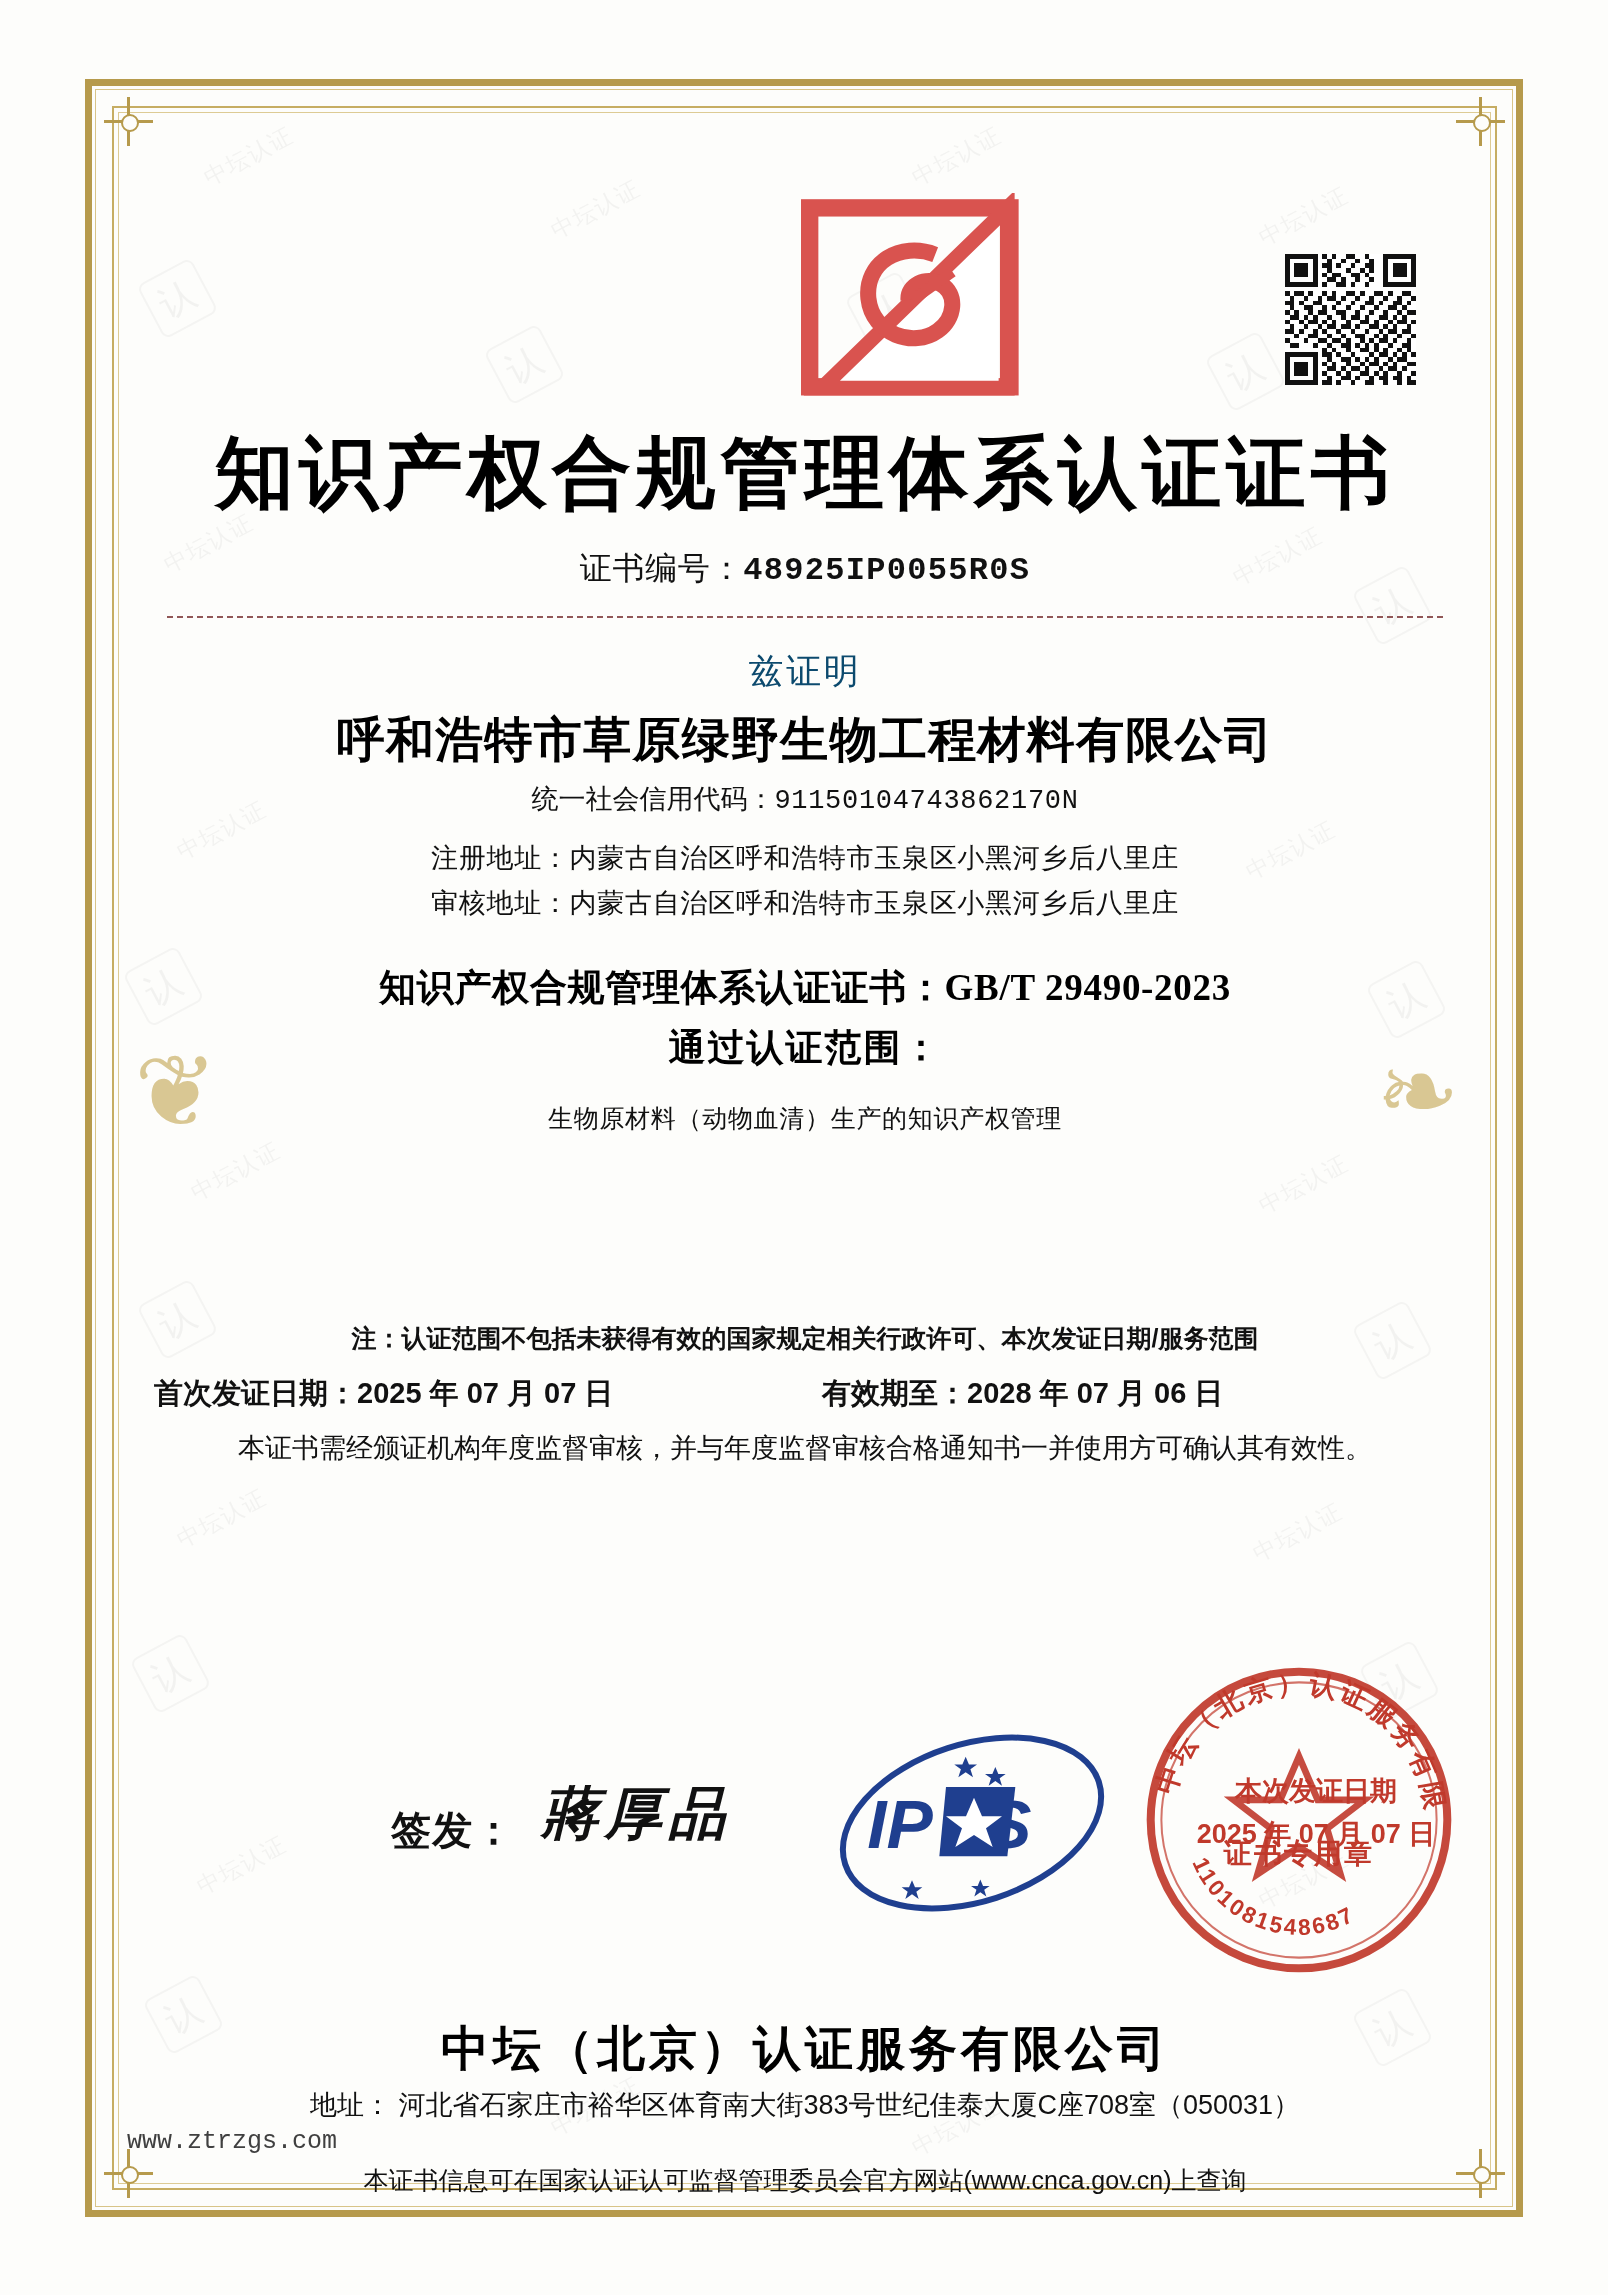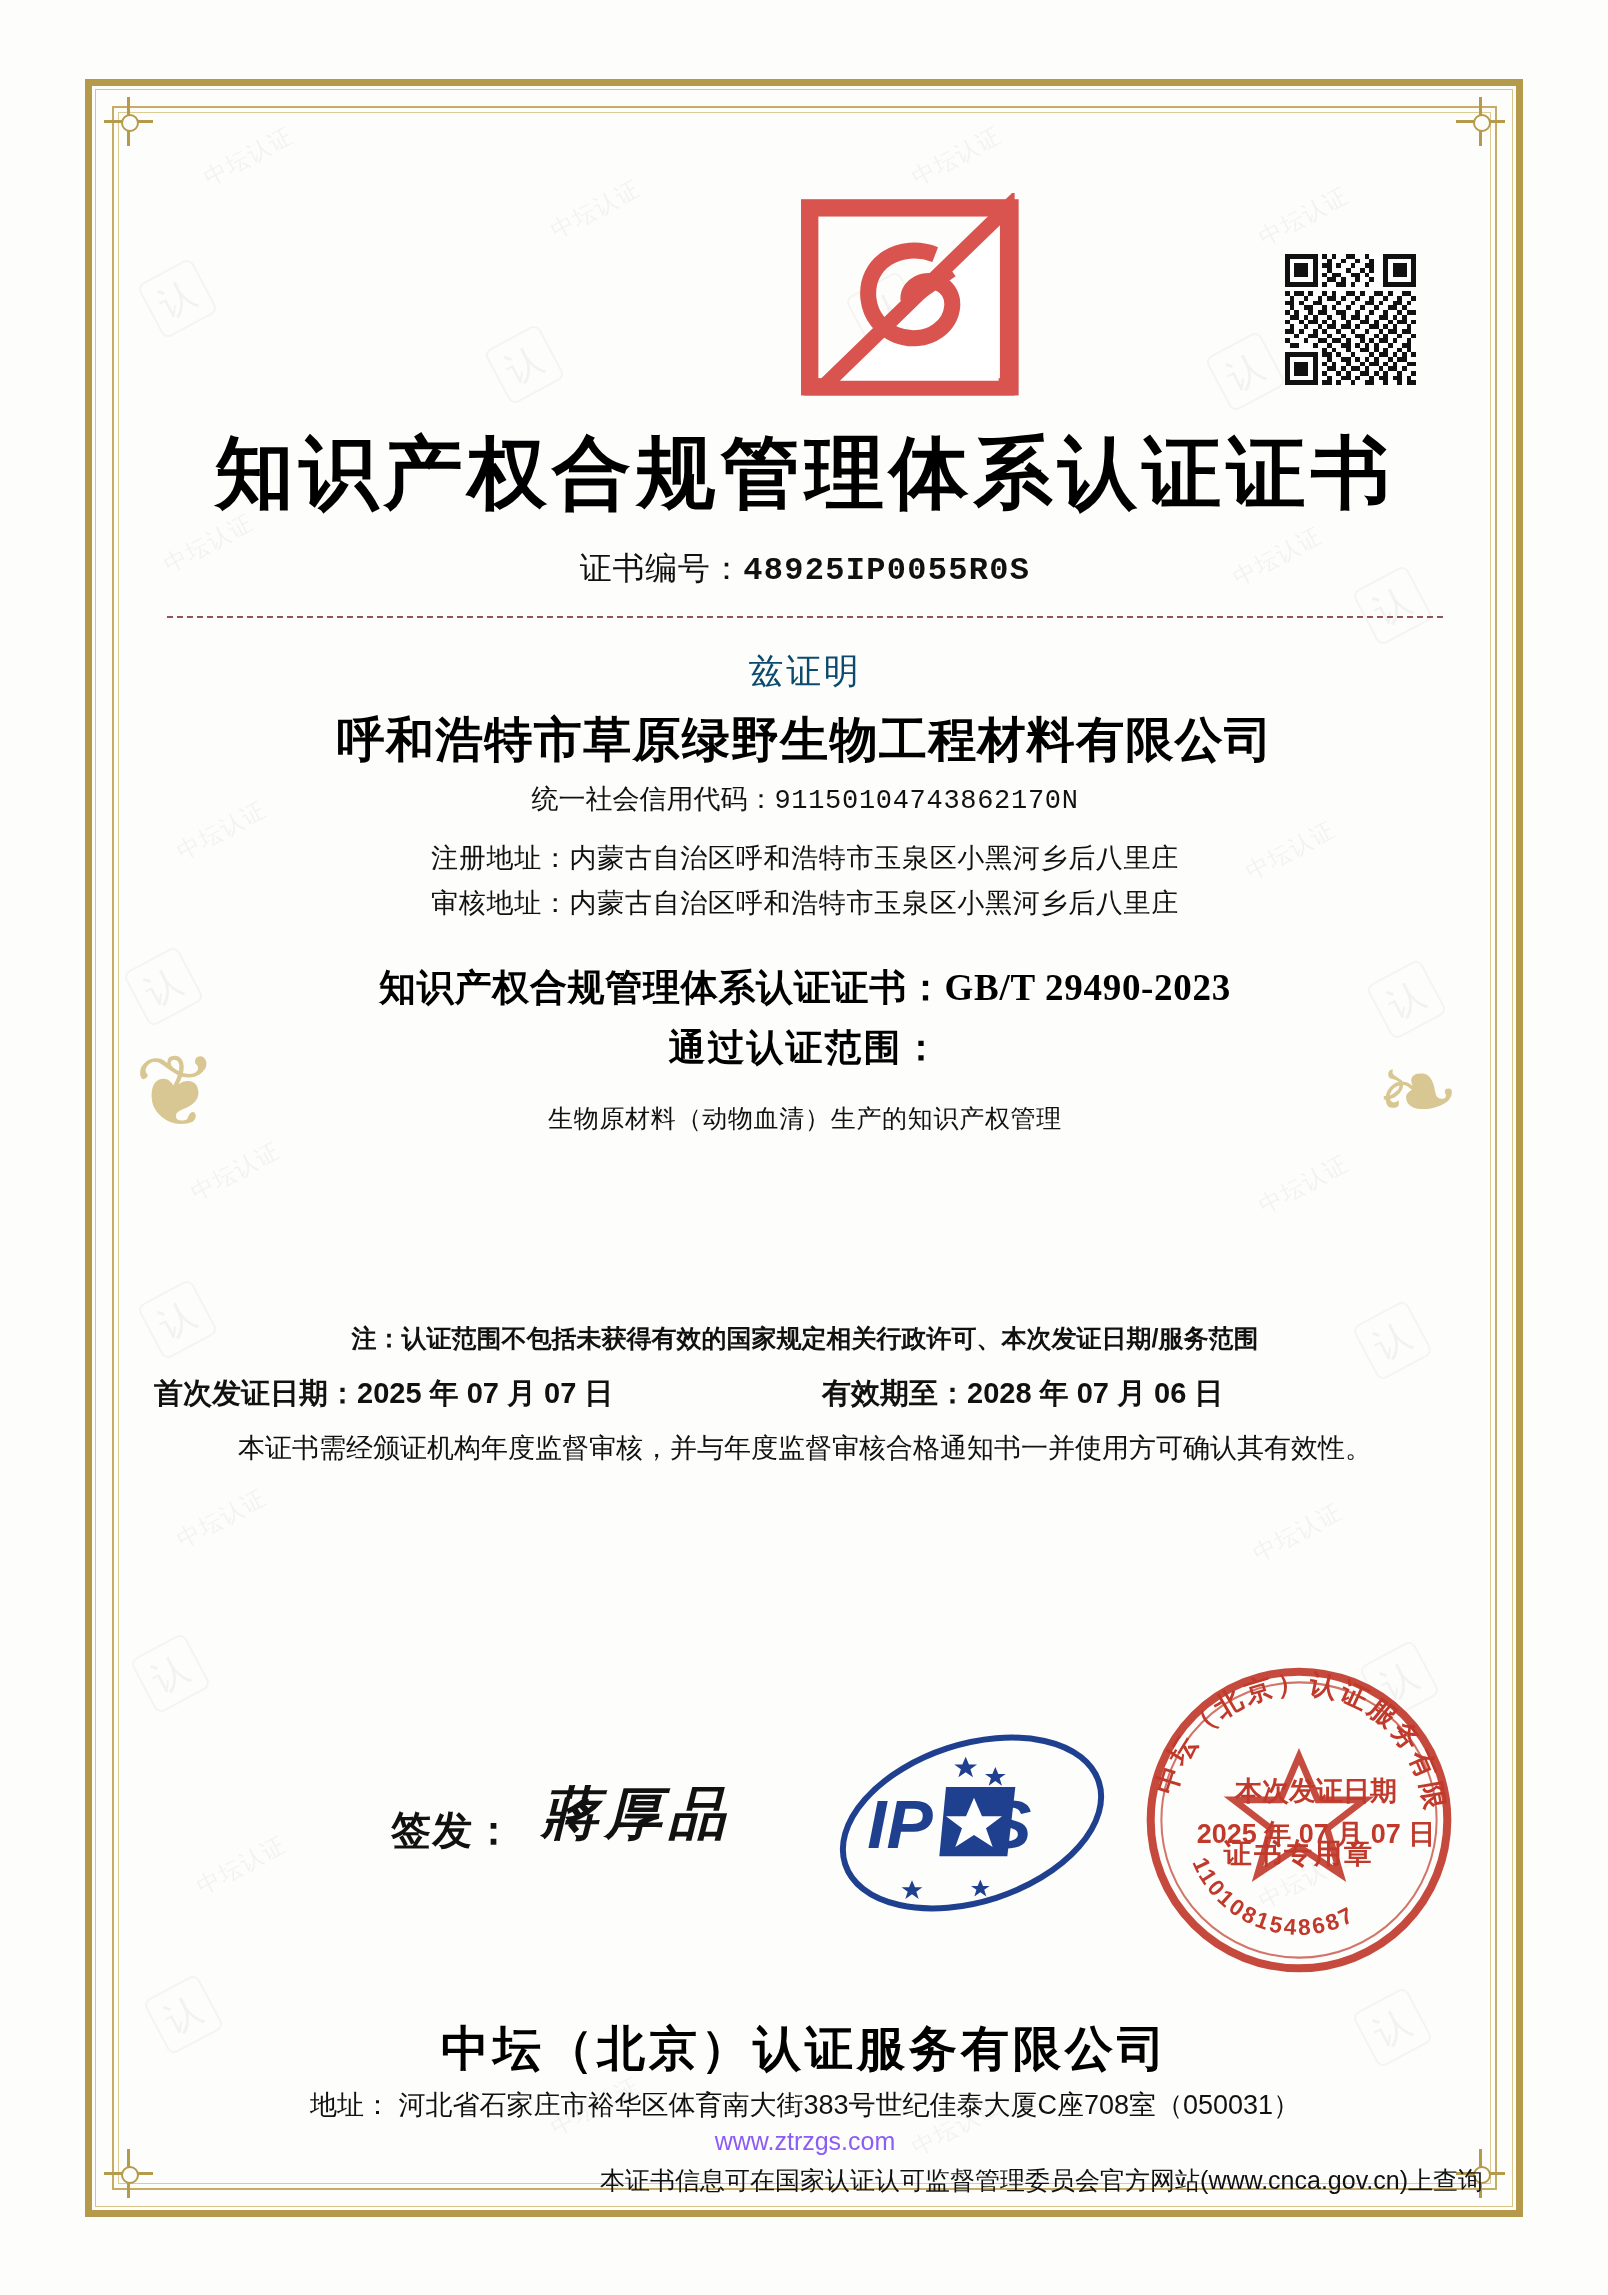--- a/index.html
+++ b/index.html
@@ -377,31 +377,31 @@
     width: 1356px;
     text-align: center;
     font-size: 27px;
     color: #111;
   }
   .org-web {
     position: absolute;
     left: 0;
     top: 2007px;
     width: 1356px;
-    text-align: center;
+    text-align: left;
     font-size: 25px;
-    color: #8b5cf6;
-    font-family: Liberation Sans, sans-serif;
+    color: #404040;
+    font-family: Liberation Mono, monospace;
   }
   .org-verify {
     position: absolute;
     left: 0;
     top: 2044px;
     width: 1356px;
-    text-align: right;
+    text-align: center;
     font-size: 25px;
     color: #111;
   }
 </style>
 </head>
 <body>
 
 <div class="page">
 
   <div class="border-outer"></div>

